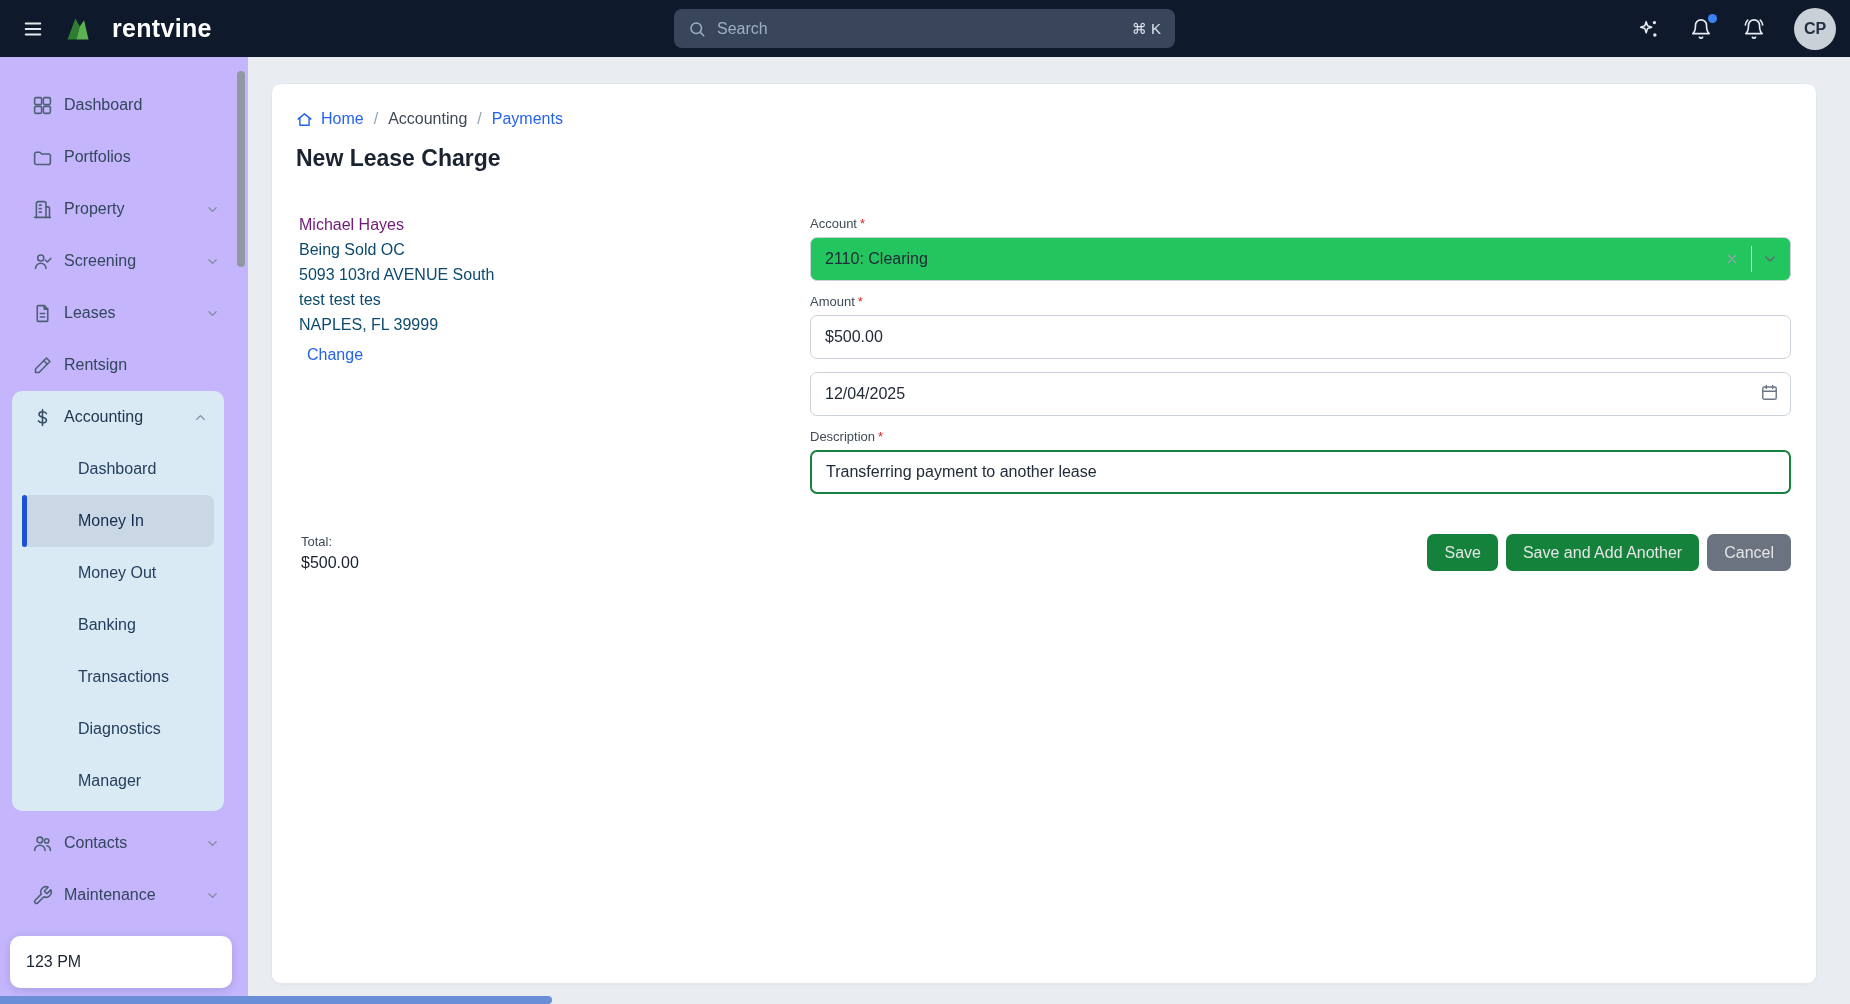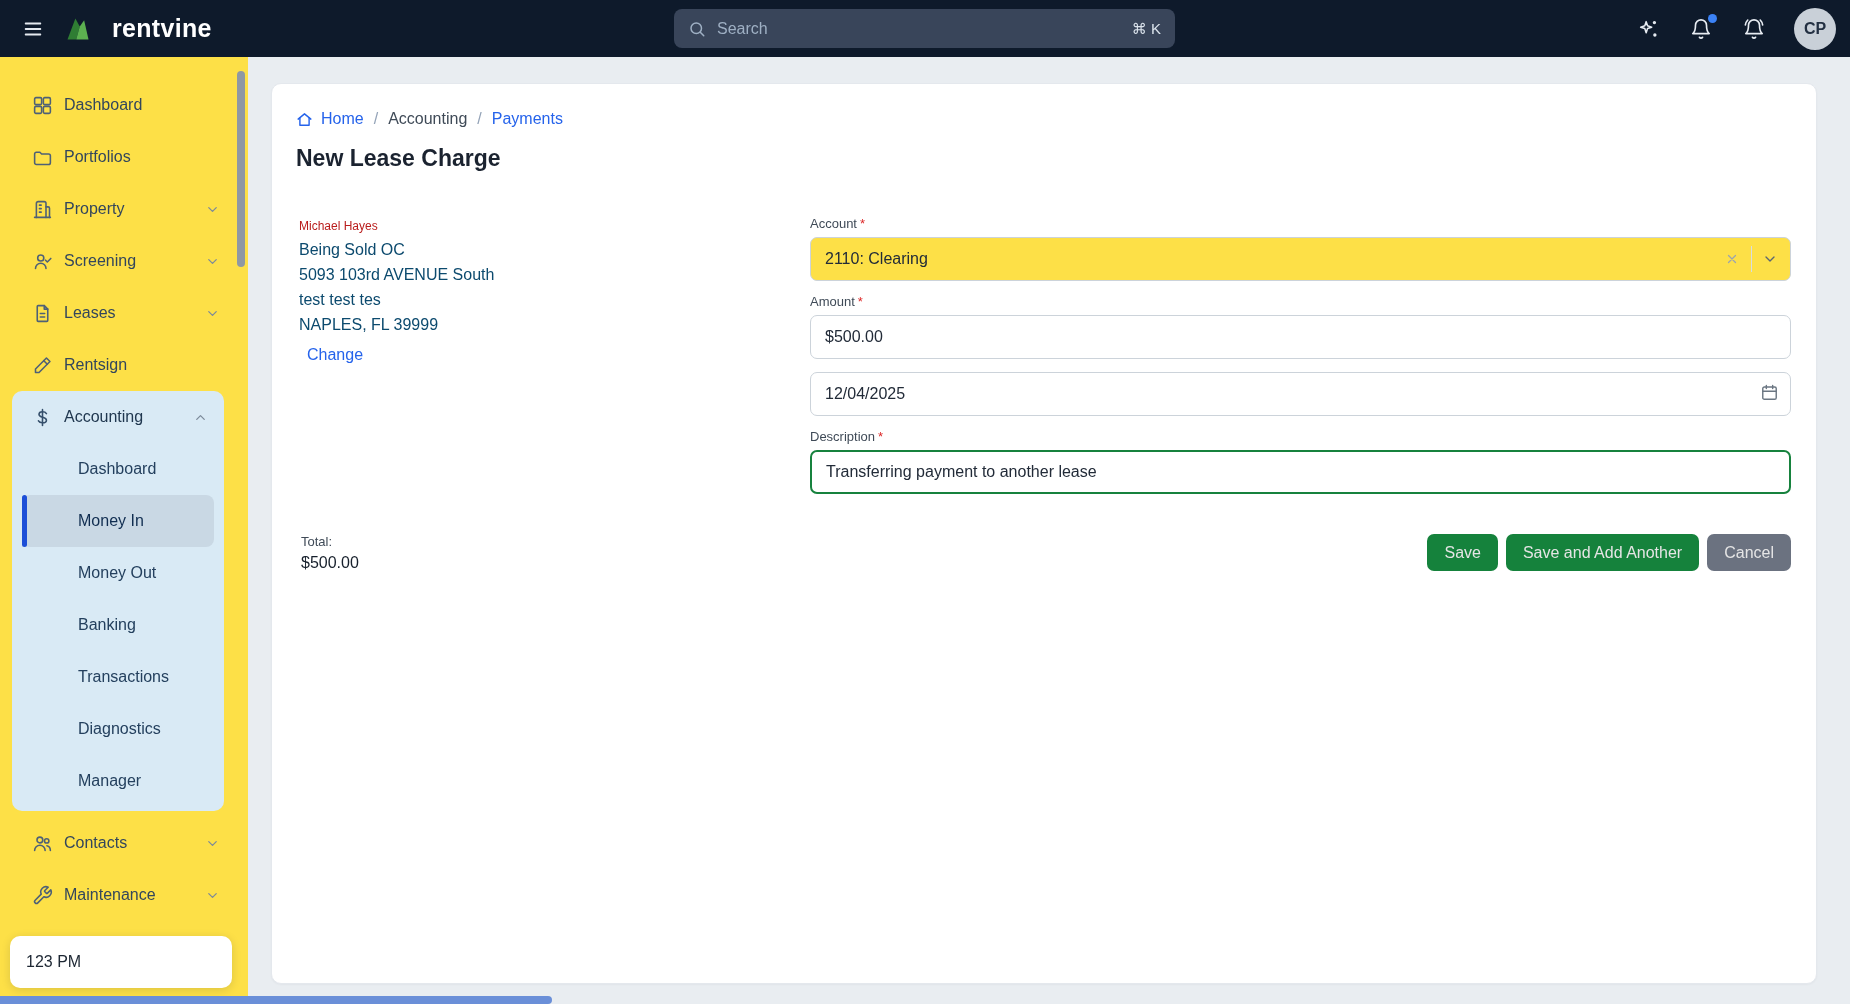--- a/index.html
+++ b/index.html
@@ -17,21 +17,21 @@
   .sicon{color:#9fb0c4}
   .ph{flex:1;color:#9fb0c4;font-size:16px}
   .kbd{color:#dbe3ec;font-size:15px}
   .topbar-right{margin-left:auto;display:flex;align-items:center;gap:27px}
   .tb-btn{color:#e7ecf2;position:relative;padding:2px}
   .dot{position:absolute;top:-2px;right:-3px;width:9px;height:9px;border-radius:50%;background:#3b82f6}
   .avatar{width:42px;height:42px;border-radius:50%;background:#c9d0d8;display:flex;align-items:center;justify-content:center;color:#233042;font-size:16px;font-weight:700;cursor:pointer}
 
   
   .app{display:flex;height:947px}
-  .sidebar{width:248px;background:#fde047;position:relative;padding-top:22px;flex:none}
+  .sidebar{width:248px;background:#c4b5fd;position:relative;padding-top:22px;flex:none}
   .nav-item{height:52px;display:flex;align-items:center;gap:11px;padding:0 28px 0 32px;font-size:16px;color:#33465c;cursor:pointer}
   .nav-item .ic{color:#4e6076;flex:none}
   .chev{margin-left:auto;color:#7c8a9a;flex:none}
   .acct-block{background:#d9eaf5;border-radius:10px;margin:0 24px 6px 12px;padding-bottom:4px}
   .acct-head{height:52px;display:flex;align-items:center;gap:11px;padding:0 16px 0 20px;font-size:16px;color:#20374f;cursor:pointer}
   .acct-head .ic{color:#36506c;flex:none}
   .sub-item{height:52px;display:flex;align-items:center;margin:0 10px;padding-left:56px;font-size:16px;color:#24405e;border-radius:8px;cursor:pointer;position:relative}
   .sub-item.selected{background:#c9d8e4;color:#102d50;font-weight:500}
   .sub-item.selected::before{content:"";position:absolute;left:0;top:0;bottom:0;width:5px;border-radius:3px;background:#1d4fd7}
   .sidebar-clock{position:absolute;left:10px;right:16px;bottom:16px;height:52px;background:#fff;border-radius:10px;box-shadow:0 2px 10px rgba(16,24,40,.14);display:flex;align-items:center;padding:0 16px;font-size:16px;color:#1d2733;z-index:3}
@@ -40,29 +40,29 @@
   
   .main{flex:1;padding:26px 33px 20px 23px;min-width:0}
   .card{background:#fff;border:1px solid #e4e8ed;border-radius:10px;height:100%;padding:26px 25px 0 24px;position:relative;box-shadow:0 1px 2px rgba(16,24,40,.04)}
   .breadcrumb{display:flex;align-items:center;gap:10px;font-size:16px}
   .bc-link{color:#2563eb;display:flex;align-items:center;gap:8px;cursor:pointer}
   .bc-sep{color:#94a3b8}
   .bc-current{color:#3f4a57}
   .page-title{margin-top:17px;font-size:23px;font-weight:700;color:#1b2330}
   .content-row{display:flex;margin-top:44px}
   .left-col{width:514px;flex:none;padding-left:3px}
-  .tenant-name{color:#b91c1c;font-size:12px;cursor:pointer;display:inline-block}
+  .tenant-name{color:#701a75;font-size:16px;cursor:pointer;display:inline-block}
   .tenant-line{color:#0c4a6e;font-size:16px;margin-top:7px}
   .change-link{color:#2563eb;font-size:16px;margin:12px 0 0 8px;display:inline-block;cursor:pointer}
   .right-col{flex:1}
   .field{margin-bottom:13px}
   .flabel{font-size:13px;color:#3f4a57;margin-bottom:6px}
   .req{color:#dc2626;margin-left:3px;font-size:13px}
   .finput{width:100%;height:44px;border:1px solid #ccd3da;border-radius:7px;font-size:16px;color:#222b38;padding:0 14px;font-family:inherit;background:#fff;outline:none}
-  .select{display:flex;align-items:center;height:44px;border:1px solid #ccd3da;border-radius:7px;padding:0 10px 0 14px;cursor:pointer;background:#fde047}
+  .select{display:flex;align-items:center;height:44px;border:1px solid #ccd3da;border-radius:7px;padding:0 10px 0 14px;cursor:pointer;background:#22c55e}
   .select-value{flex:1;font-size:16px;color:#222b38}
   .clear-x{color:#9aa4af;padding:4px}
   .sel-div{width:1px;height:26px;background:#d7dce2;margin:0 8px}
   .sel-chev{color:#5b6672;padding:2px}
   .date-wrap{position:relative}
   .date-wrap .finput{padding-right:47px}
   .cal-btn{position:absolute;right:11px;top:10px;color:#6b7682;padding:1px}
   .desc-input{border:2px solid #17823e !important}
   .actions-row{display:flex;align-items:flex-start;margin-top:27px}
   .total{padding-left:5px}

